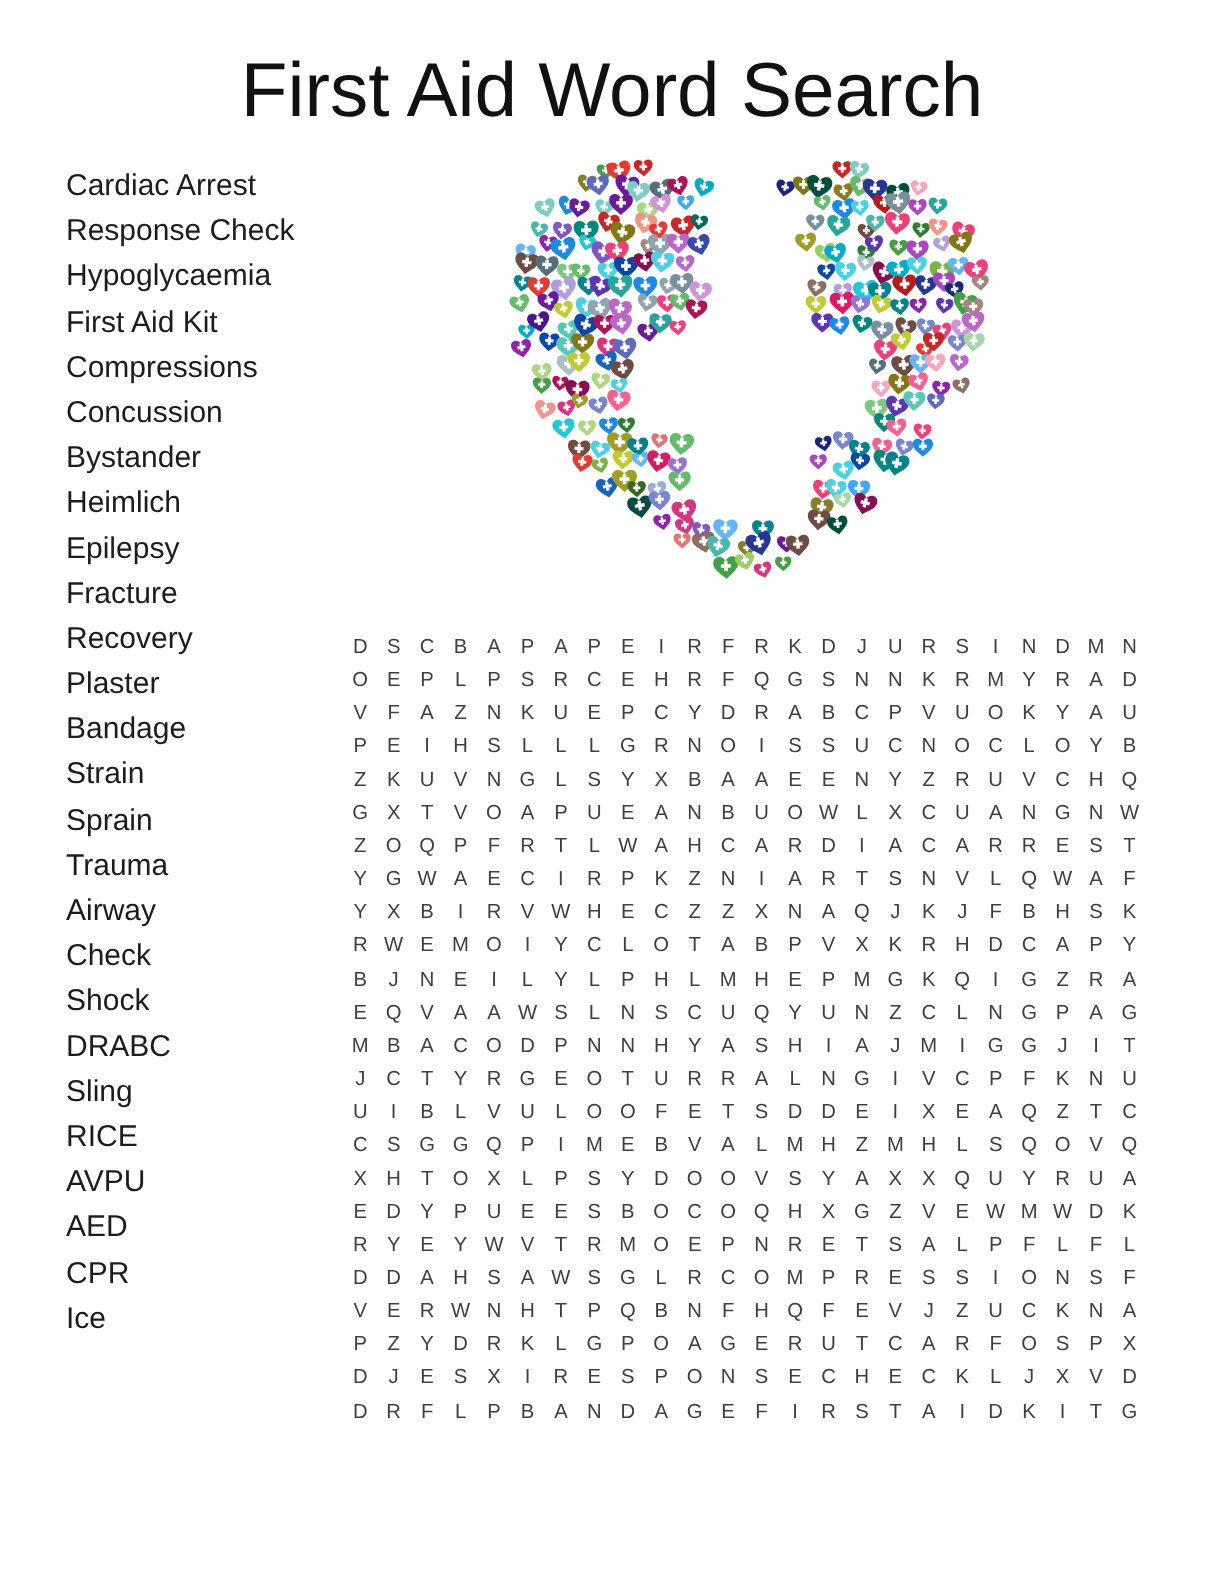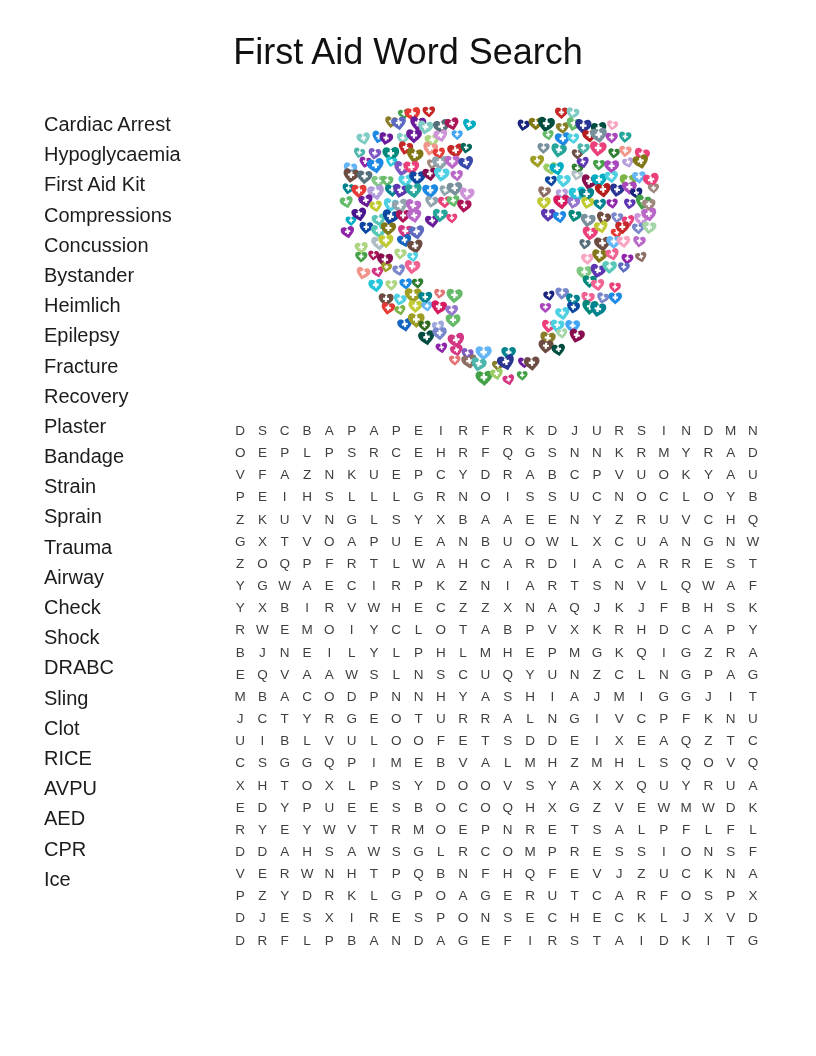--- a/index.html
+++ b/index.html
@@ -2,21 +2,21 @@
 <html><head>
 <meta charset="utf-8">
 <style>
   html,body{margin:0;padding:0;background:#fff;}
   .page{
     position:relative;width:816px;height:1056px;background:#ffffff;overflow:hidden;
     font-family:"Liberation Sans",sans-serif;
   }
   .title{
     position:absolute;top:33px;left:0;width:100%;margin:0;
-    text-align:center;font-size:36px;font-weight:400;line-height:1.05;
+    text-align:center;font-size:51px;font-weight:400;line-height:1.05;
     color:#111111;letter-spacing:0px;
   }
   .word-list{position:absolute;left:44px;top:109px;width:200px;}
   .word{
     height:30.2px;line-height:30.2px;font-size:20px;color:#1c1c1c;
     white-space:nowrap;
   }
   .heart-svg{position:absolute;left:330px;top:106px;}
   .grid{position:absolute;left:229px;top:420px;}
   .grid-row{display:flex;height:22.17px;}
@@ -26,40 +26,40 @@
   }
 </style>
 </head>
 <body>
 
 <div class="page">
   <h1 class="title">First Aid Word Search</h1>
 
   <div class="word-list" id="wordList">
       <div class="word">Cardiac Arrest</div>
+      <div class="word">Response Check</div>
       <div class="word">Hypoglycaemia</div>
       <div class="word">First Aid Kit</div>
       <div class="word">Compressions</div>
       <div class="word">Concussion</div>
       <div class="word">Bystander</div>
       <div class="word">Heimlich</div>
       <div class="word">Epilepsy</div>
       <div class="word">Fracture</div>
       <div class="word">Recovery</div>
       <div class="word">Plaster</div>
       <div class="word">Bandage</div>
       <div class="word">Strain</div>
       <div class="word">Sprain</div>
       <div class="word">Trauma</div>
       <div class="word">Airway</div>
       <div class="word">Check</div>
       <div class="word">Shock</div>
       <div class="word">DRABC</div>
       <div class="word">Sling</div>
-      <div class="word">Clot</div>
       <div class="word">RICE</div>
       <div class="word">AVPU</div>
       <div class="word">AED</div>
       <div class="word">CPR</div>
       <div class="word">Ice</div>
     </div>
 
   <svg class="heart-svg" id="heartSvg" width="336" height="292" viewBox="0 0 336 292" xmlns="http://www.w3.org/2000/svg">
       <g transform="translate(73.9 7.8) rotate(-9.3) scale(0.83)">
         <path d="M0,-3 C-1.5,-6.8 -7,-6.4 -7,-2 C-7,1.4 -3.4,3.6 0,6.8 C3.4,3.6 7,1.4 7,-2 C7,-6.4 1.5,-6.8 0,-3 Z" fill="#43a047"></path>

